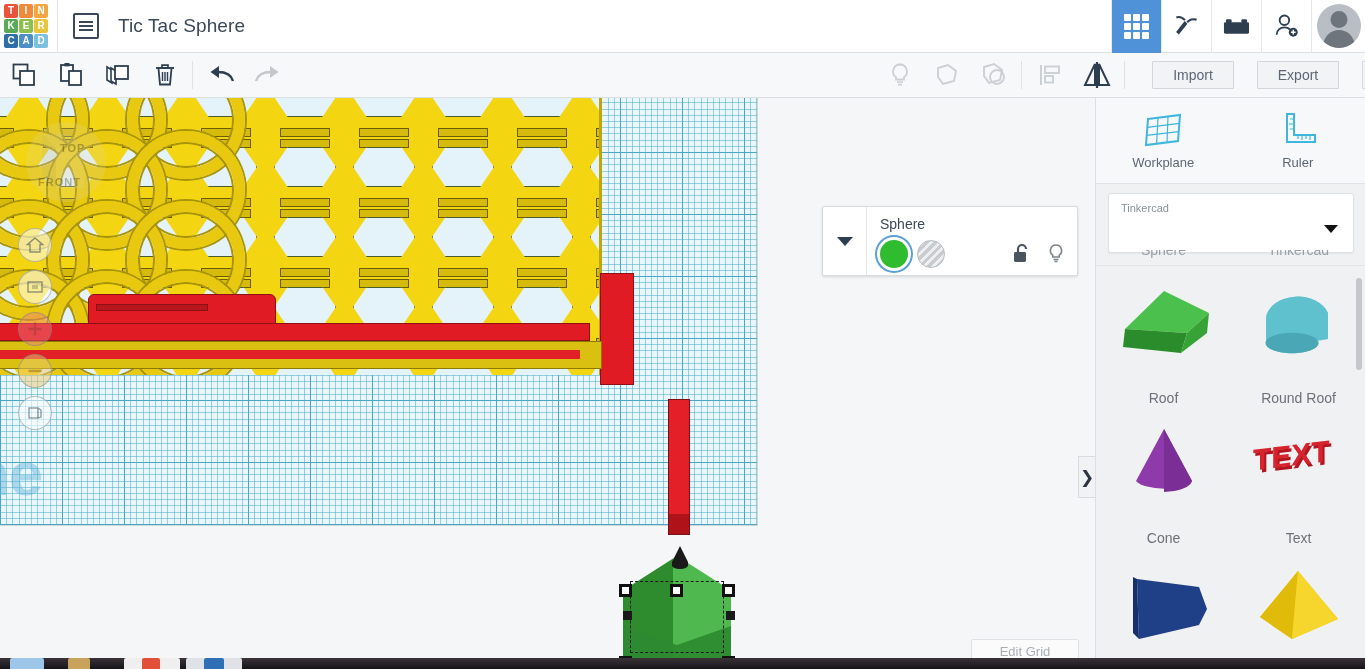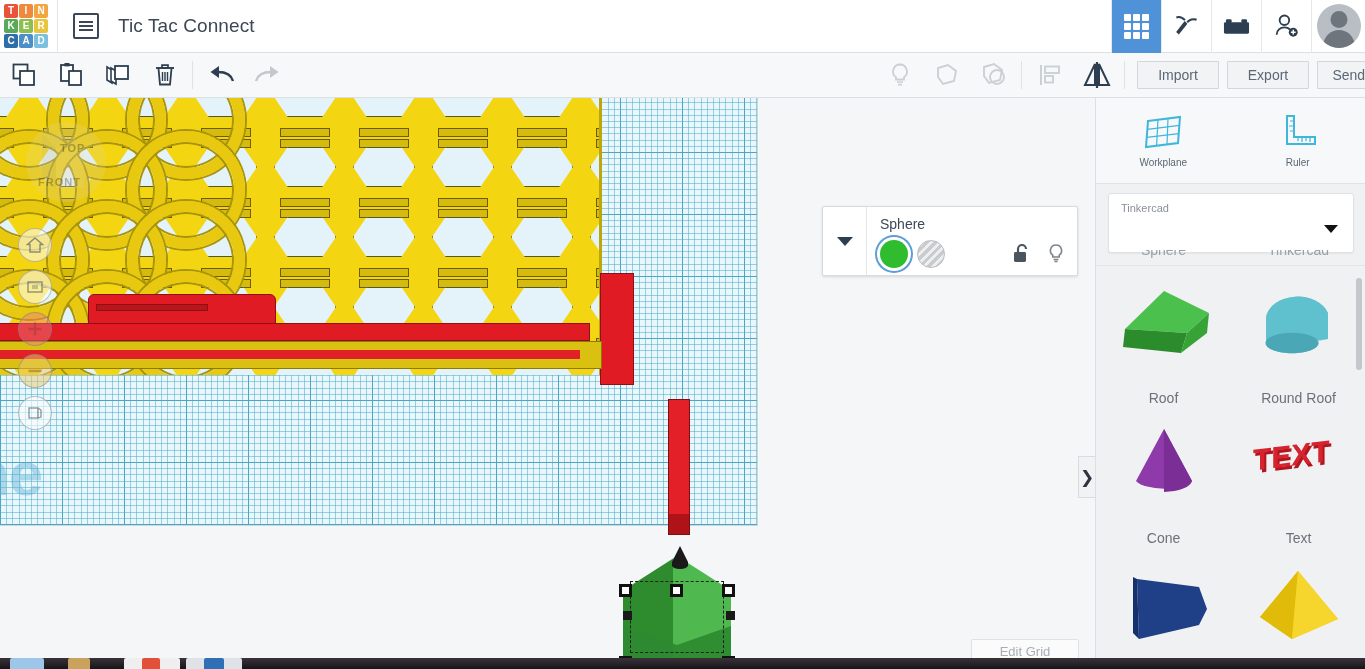--- a/index.html
+++ b/index.html
@@ -72,21 +72,21 @@
     background:#f7f8f9; border-bottom:1px solid #dcdfe3;
     display:flex; align-items:center;
   }
   .tb-group{ display:flex; align-items:center; height:45px; }
   .tb-btn{
     width:47px; height:45px; display:flex; align-items:center; justify-content:center; cursor:pointer;
   }
   .tb-sep{ width:1px; height:28px; background:#dfe3e6; margin:0 4px; }
   .tb-right{ margin-left:auto; display:flex; align-items:center; padding-right:8px; }
   .tb-text-btn{
-    height:28px; min-width:82px; padding:0 14px; margin-left:8px;
+    height:28px; min-width:82px; padding:0 14px; margin-left:23px;
     background:#f2f3f5; border:1px solid #d3d7db; border-radius:1px;
     font-size:14px; color:#5b6775; display:flex; align-items:center; justify-content:center;
     cursor:pointer; font-family:"Liberation Sans",sans-serif;
   }
 
   
   .canvas{
     position:absolute; top:98px; left:0; width:1095px; height:571px;
     background:#f4f6f7; overflow:hidden;
   }
@@ -242,21 +242,21 @@
     background:#f0f1f2; border-left:1px solid #dcdfe3;
   }
   .rp-top{
     height:86px; background:#f7f8f9; border-bottom:1px solid #e0e3e6;
     display:flex; align-items:center;
   }
   .rp-tool{
     flex:1; height:86px; display:flex; flex-direction:column; align-items:center; justify-content:center;
     gap:6px; cursor:pointer;
   }
-  .rp-tool span{ font-size:10px; color:#5b6775; }
+  .rp-tool span{ font-size:13px; color:#5b6775; }
   .rp-select{
     position:absolute; top:95px; left:12px; width:246px; height:60px;
     background:#fff; border:1px solid #dfe2e5; border-radius:3px;
     padding:8px 12px; cursor:pointer; box-shadow:0 1px 2px rgba(0,0,0,.05);
   }
   .rp-select .cat{ font-size:11px; color:#8a9099; }
   .rp-select .val{ font-size:17px; color:#3c4858; margin-top:2px; }
   .rp-select .caret{ position:absolute; right:14px; top:26px; }
   .shape-scroll{
     position:absolute; top:152px; left:0; width:270px; height:419px; overflow:hidden;
@@ -306,21 +306,21 @@
         <span style="background: rgb(45, 110, 168);">C</span>
         <span style="background: rgb(75, 143, 199);">A</span>
         <span style="background: rgb(124, 192, 224);">D</span>
       </div>
     <div class="hdr-divider"></div>
     <div class="doc-icon">
       <i></i>
         <i></i>
         <i></i>
     </div>
-    <div class="doc-title">Tic Tac Connect</div>
+    <div class="doc-title">Tic Tac Sphere</div>
 
     <div class="hdr-right">
       <div class="hdr-btn active">
         <div class="grid9">
           <b></b>
             <b></b>
             <b></b>
             <b></b>
             <b></b>
             <b></b>

